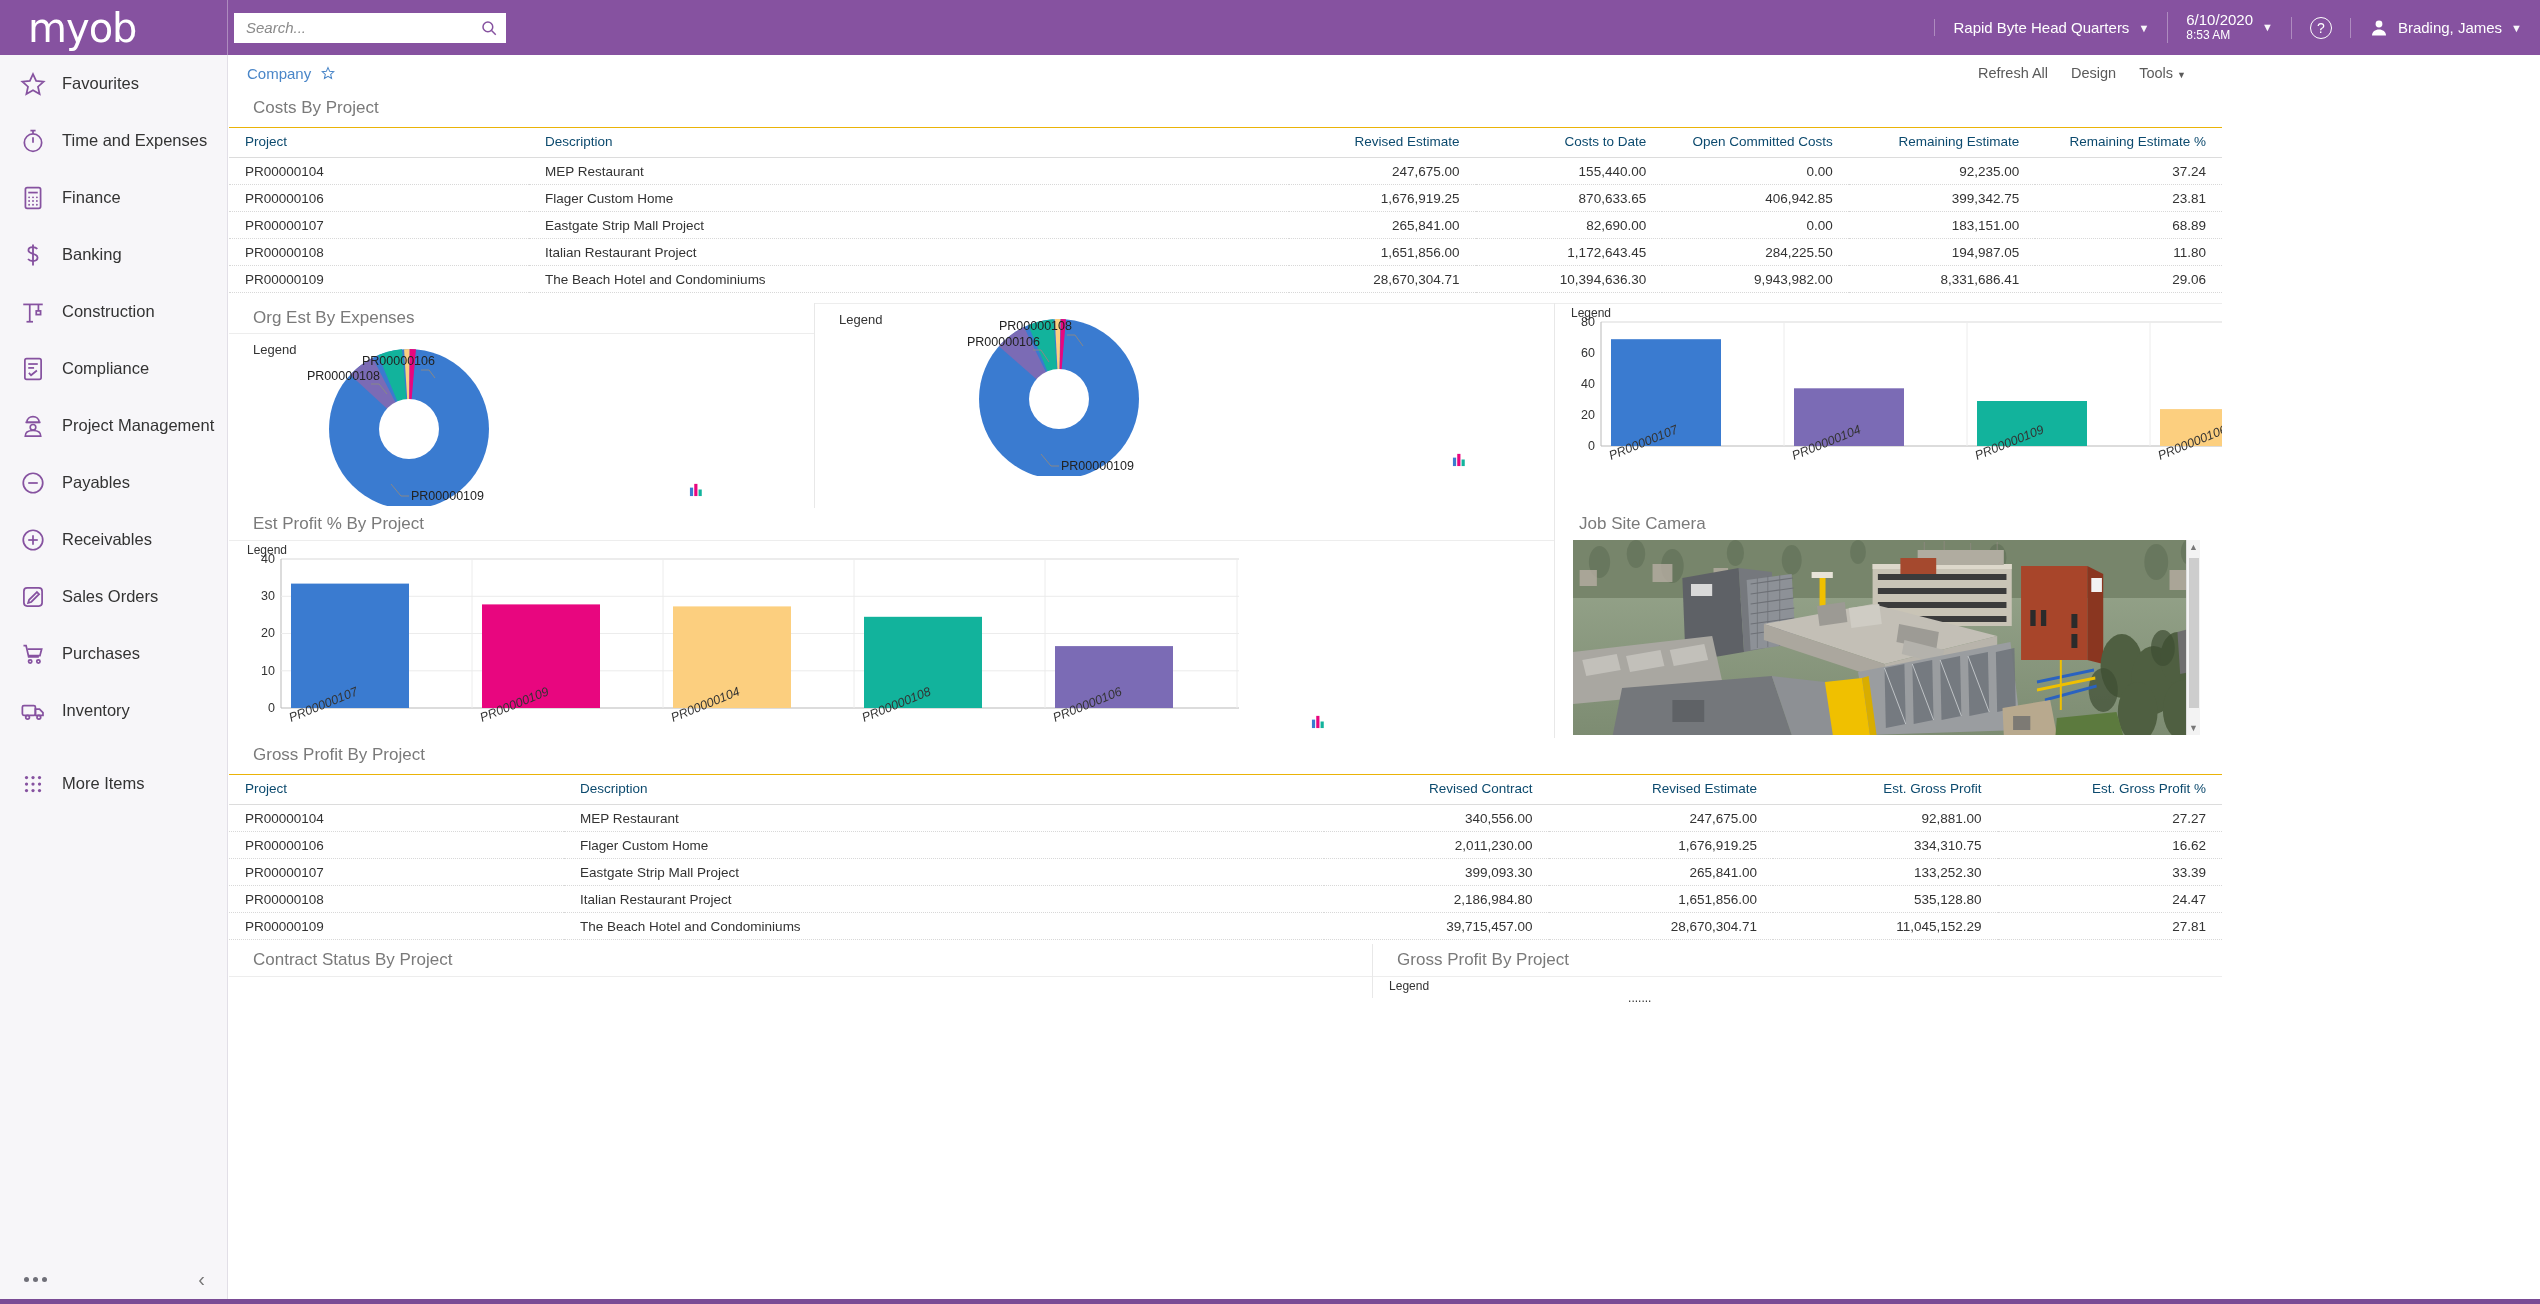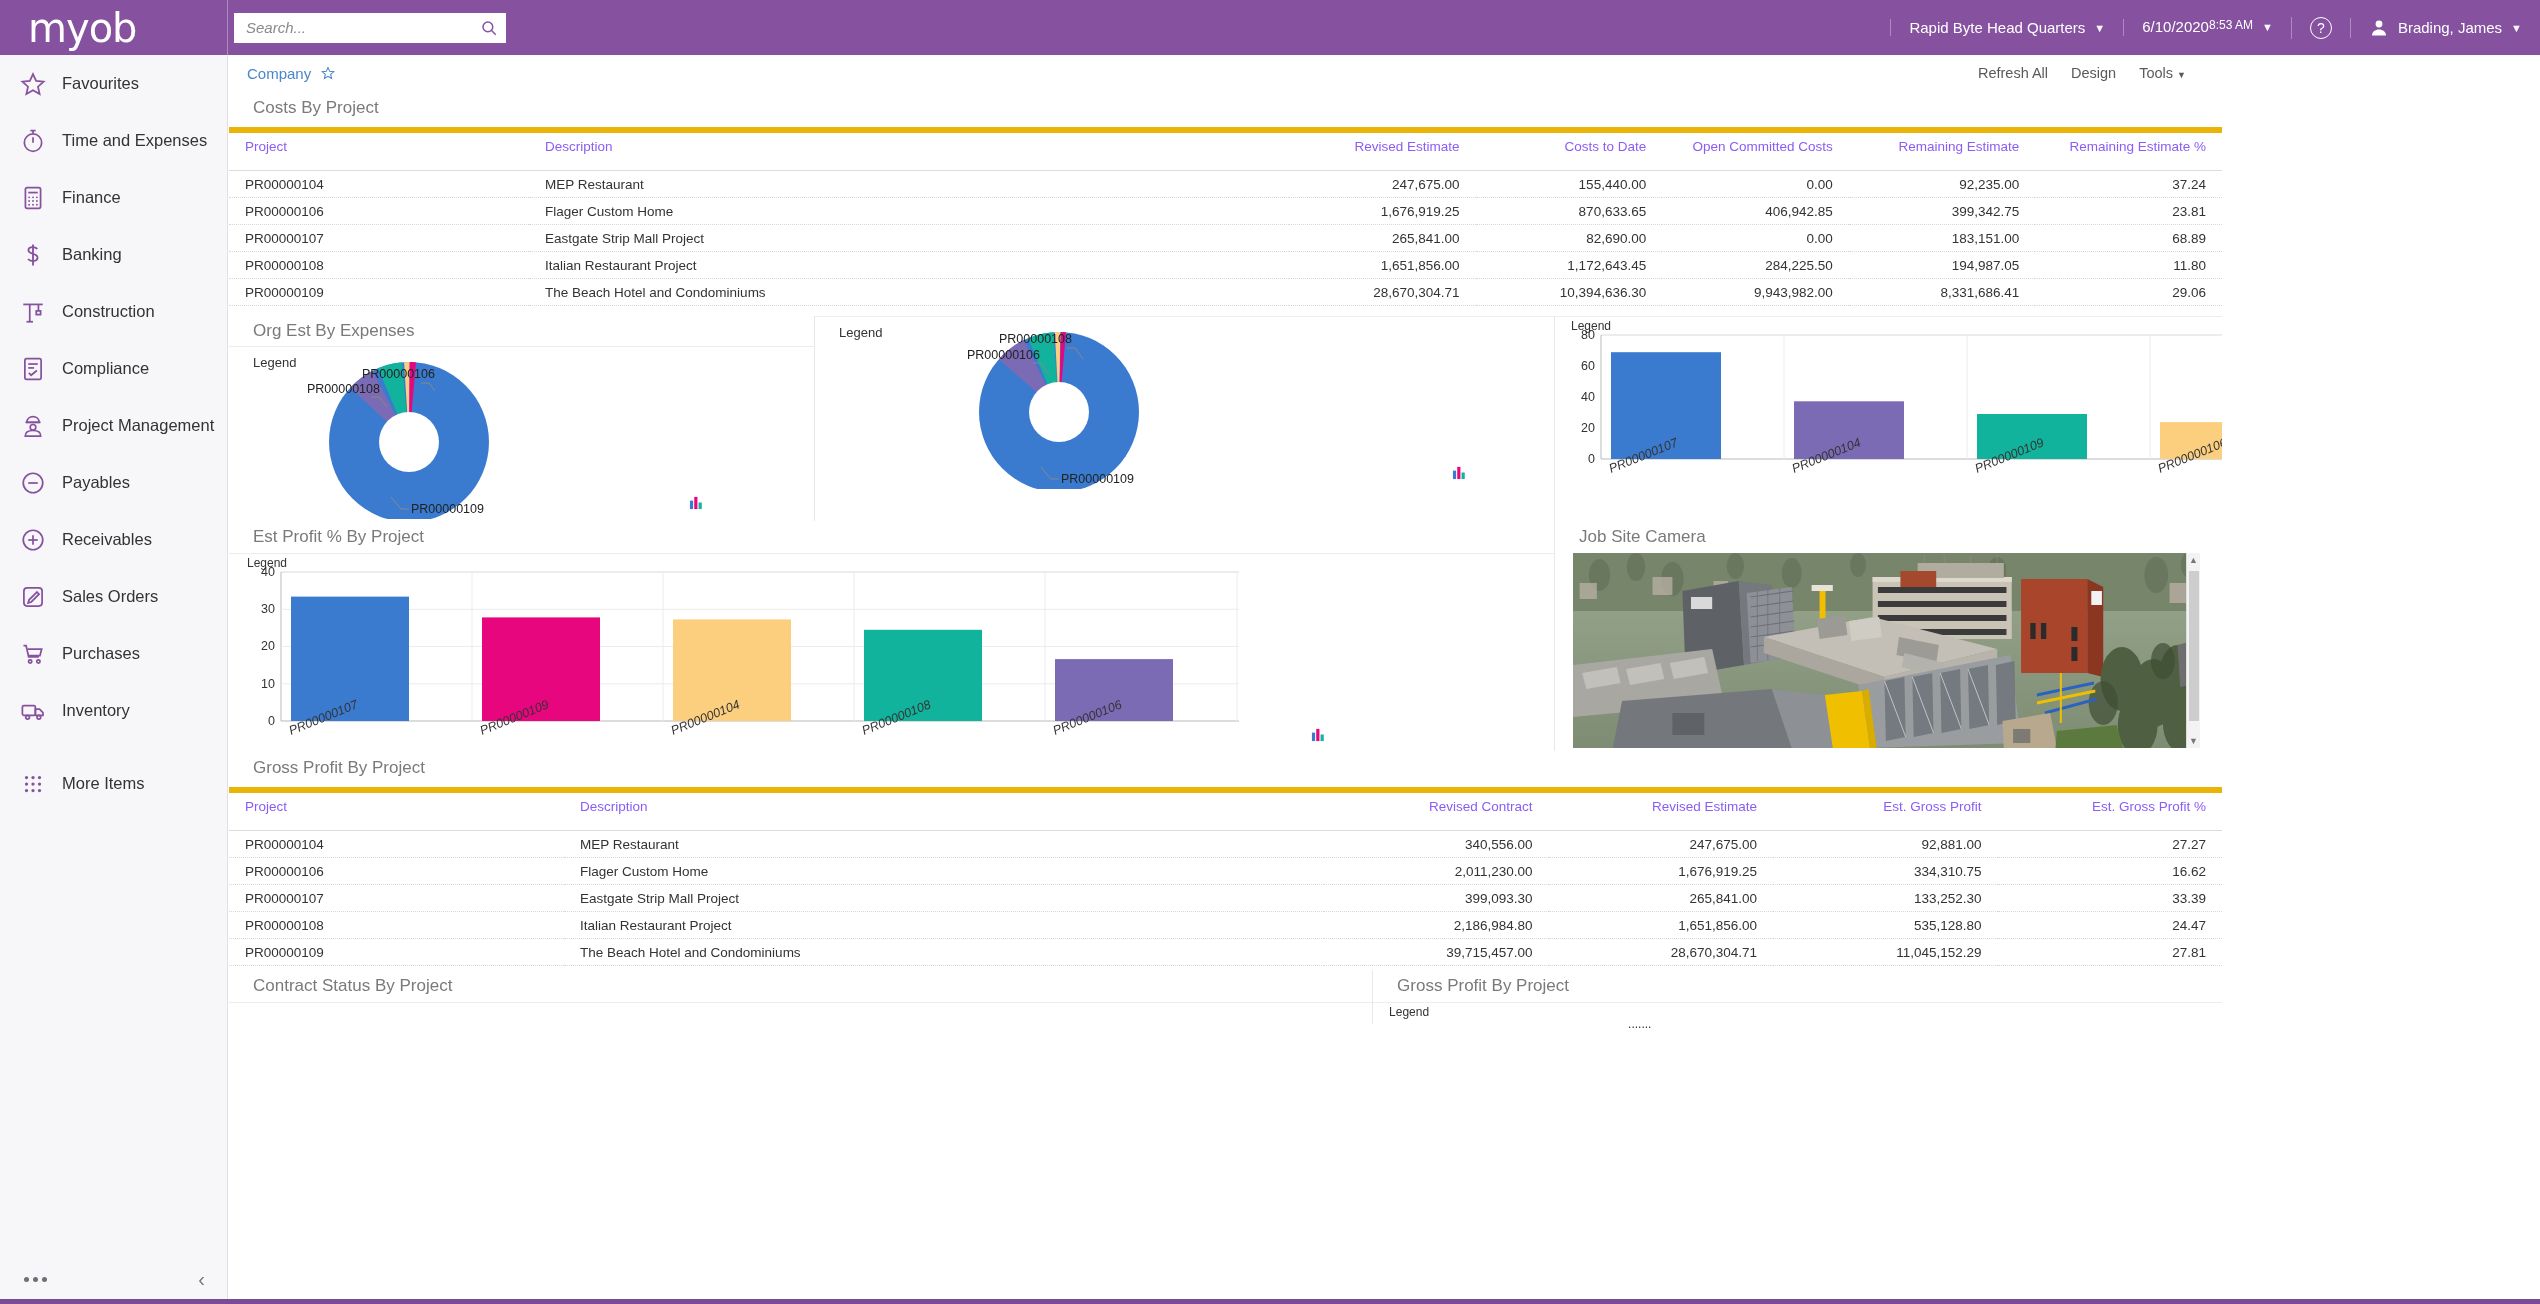--- a/index.html
+++ b/index.html
@@ -51,21 +51,21 @@
     margin-left: auto; display: flex; align-items: center; height: 55px;
   }
   .tr-cell {
     display: flex; align-items: center; gap: 9px;
     padding: 0 18px;
     color: #fff; font-size: 15px;
     border-left: 1px solid rgba(255,255,255,.33);
     white-space: nowrap;
   }
   .tr-date { flex-direction: row; }
-  .datestack { display: flex; flex-direction: row; line-height: 1.12; }
+  .datestack { display: flex; flex-direction: column; line-height: 1.12; }
   .datestack .d1 { font-size: 15px; }
   .datestack .d2 { font-size: 12px; }
   .caret { font-size: 11px; opacity: .95; }
   .helpcirc {
     width: 22px; height: 22px; border: 1.7px solid #fff; border-radius: 50%;
     display: flex; align-items: center; justify-content: center;
     font-size: 14px; line-height: 1;
   }
   .avatar-ic {
     width: 20px; height: 20px;
@@ -113,23 +113,23 @@
   #tools-area span { color: #5a5a5a; font-size: 14.5px; cursor: pointer; }
 
   .panel-title {
     font-size: 17px; color: #7a7a7a; font-weight: 400;
     padding: 7px 0 9px 24px;
   }
 
   
   table.grid { width: 100%; border-collapse: collapse; table-layout: fixed; }
   table.grid thead th {
-    font-weight: 400; font-size: 13.5px; color: #8b5cf6;
-    padding: 6px 16px 16px 16px;
-    border-top: 6px solid #eab308;
+    font-weight: 400; font-size: 13.5px; color: #0c4a6e;
+    padding: 6px 16px 8px 16px;
+    border-top: 1px solid #eab308;
     border-bottom: 1px solid #dcdcdc;
     text-align: right; white-space: nowrap;
   }
   table.grid thead th.l { text-align: left; }
   table.grid td {
     font-size: 13.5px; color: #333;
     padding: 5.5px 16px;
     border-bottom: 1px dotted #d8d8d8;
     text-align: right; white-space: nowrap;
     overflow: hidden; text-overflow: ellipsis;

